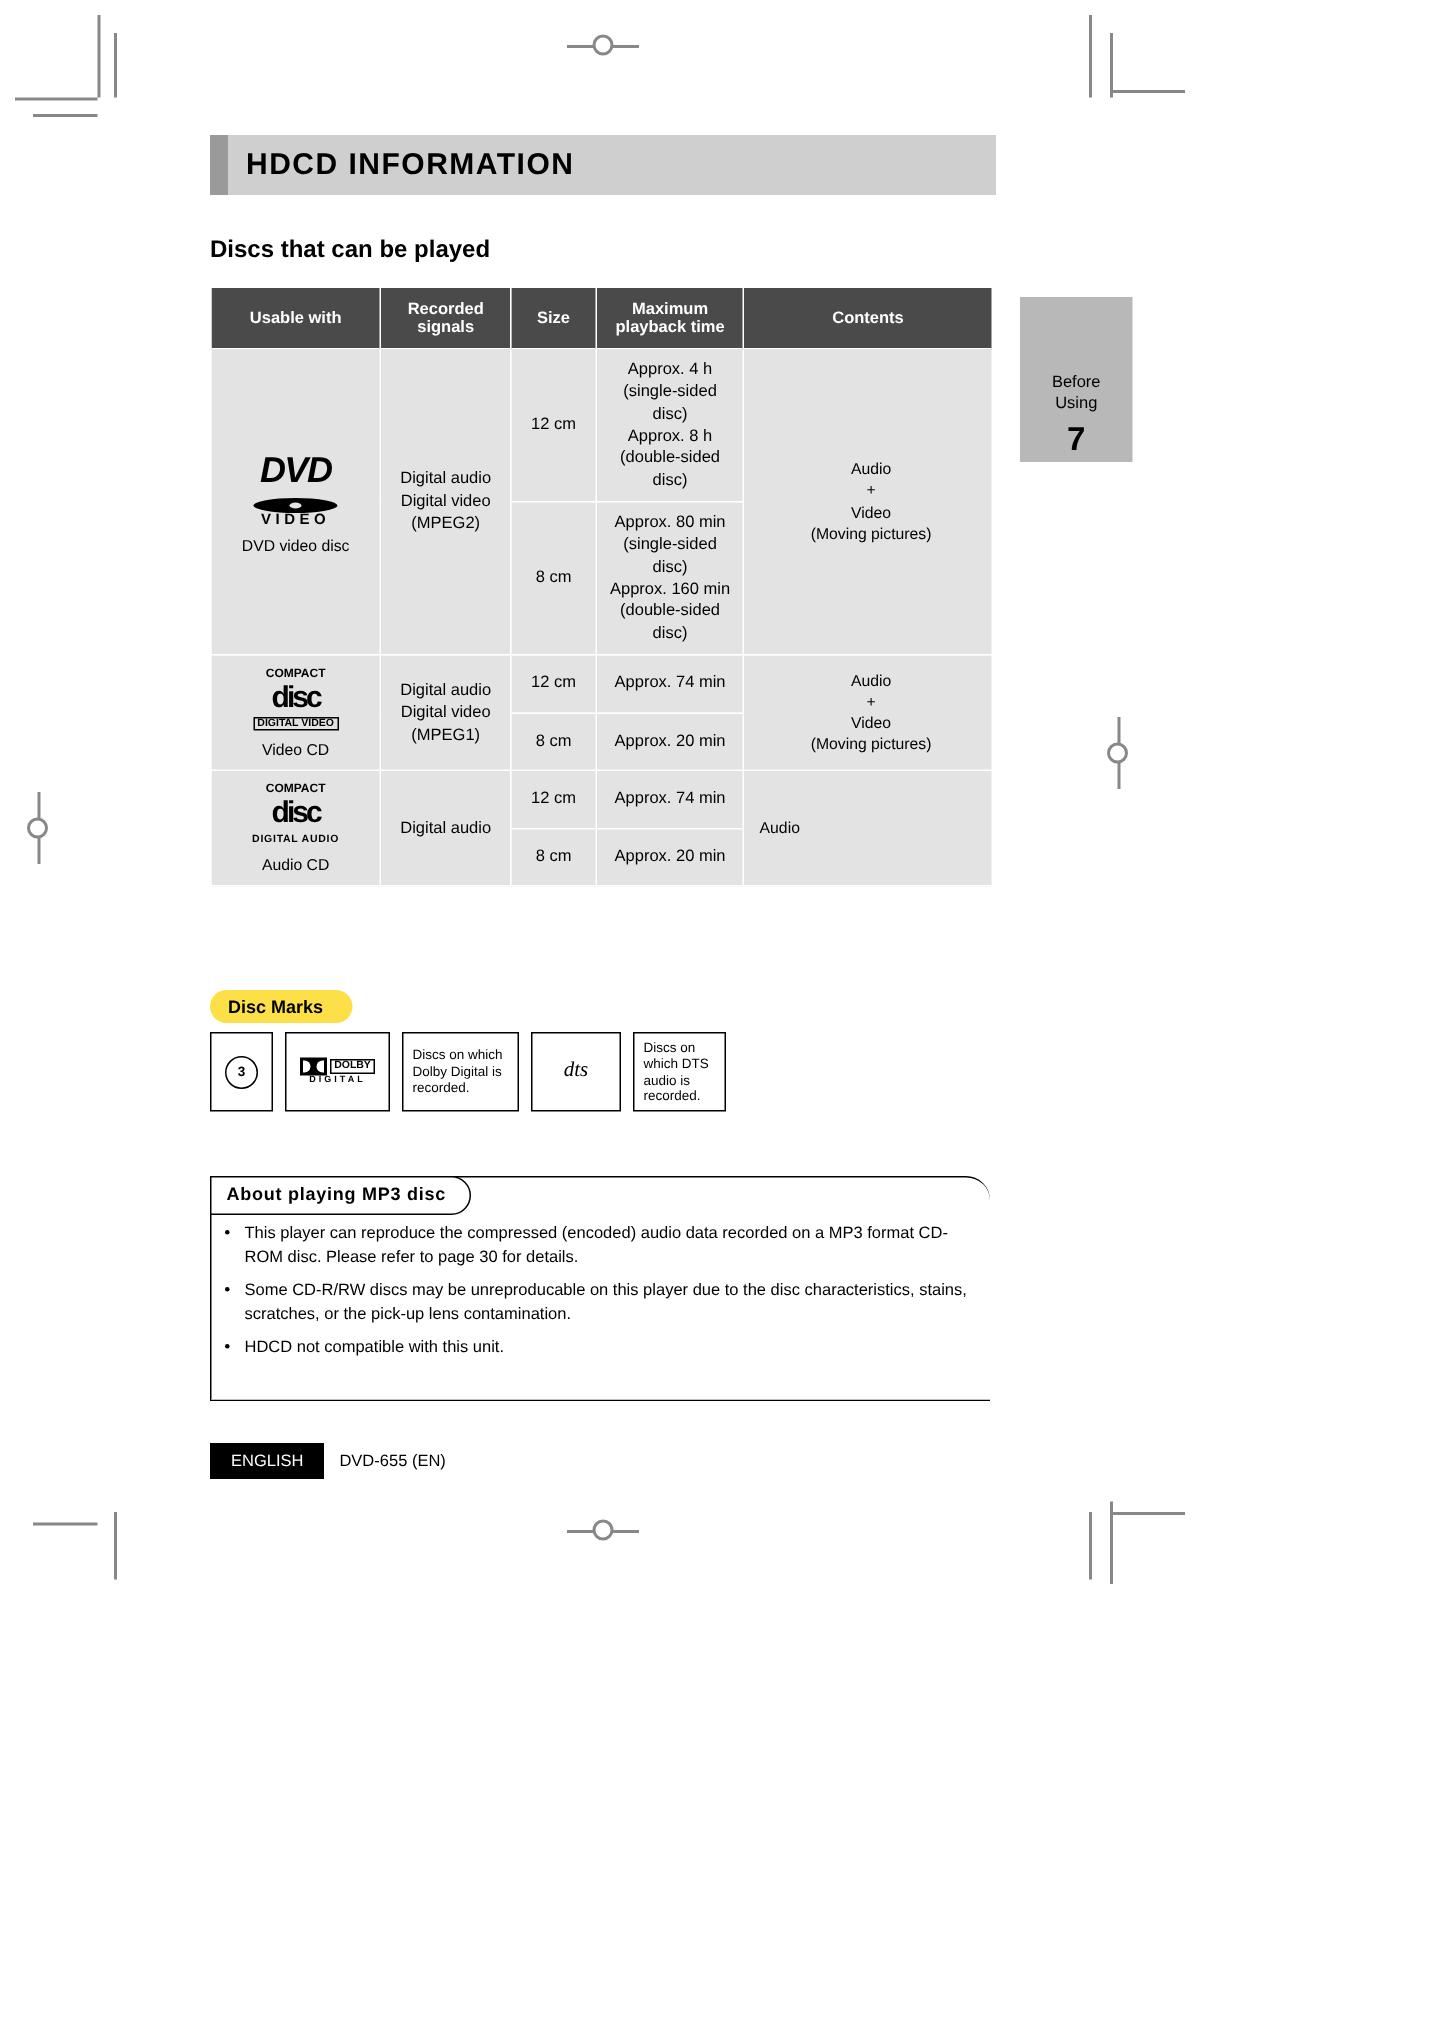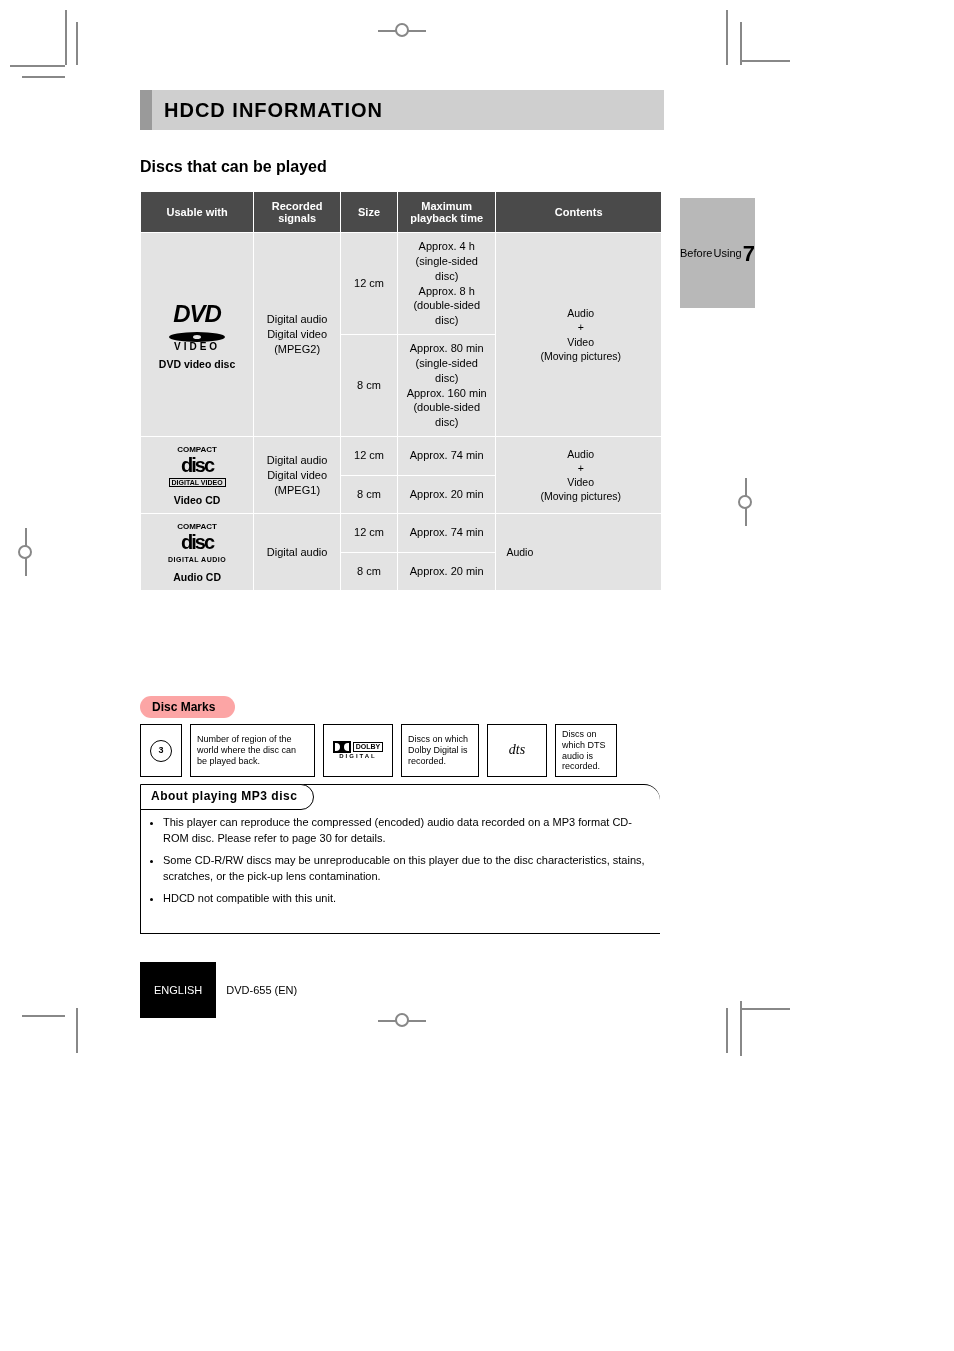--- a/index.html
+++ b/index.html
@@ -49,22 +49,22 @@
     display: flex; align-items: center;
     padding-left: 12px;
   }
   .header-bar h1 { font-size: 20px; font-weight: bold; letter-spacing: 1px; }
 
   .page-num-tab {
     position: absolute;
     left: 680px; top: 198px;
     width: 75px; height: 110px;
     background: #b8b8b8;
-    display: flex; flex-direction: row;
-    align-items: center; justify-content: space-between;
+    display: flex; flex-direction: column;
+    align-items: center; justify-content: flex-end;
     font-size: 11px; line-height: 1.3;
   }
   .page-num-tab .pg { font-size: 22px; font-weight: bold; margin-top: 3px; }
 
   .subtitle {
     position: absolute;
     left: 140px; top: 158px;
     font-size: 16px; font-weight: bold;
   }
 
@@ -86,49 +86,48 @@
   }
   .spec-table td {
     background: #e3e3e3;
     padding: 6px 6px;
     text-align: center;
     vertical-align: middle;
     border: 1px solid #fff;
     line-height: 1.35;
   }
   .spec-table .logo-cell { width: 115px; }
-  .spec-table .logo-cell .dname { font-weight: bold; margin-top: 4px; font-size: 10.5px; }
+  .spec-table .logo-cell .dname { font-weight: normal; margin-top: 4px; font-size: 10.5px; }
   .spec-table .content-col { width: 170px; text-align: left; padding-left: 10px; font-size: 10.5px; }
 
   .logo-dvd {
     font-family: "Arial Black", Arial, sans-serif;
     font-size: 24px; font-style: italic; font-weight: 900;
     letter-spacing: -1px;
   }
   .logo-dvd .sub { font-size: 10px; font-style: normal; letter-spacing: 3px; display: block; margin-top: -3px; font-weight: bold; }
   .logo-dvd .ellipse { width: 56px; height: 10px; background: #000; border-radius: 50%; margin: 2px auto 1px; position: relative; }
   .logo-dvd .ellipse::after { content:''; position:absolute; left:24px; top:3px; width:8px; height:4px; background:#e3e3e3; border-radius:50%; }
 
   .logo-disc { display: inline-block; text-align: center; line-height: 1; }
   .logo-disc .compact { font-size: 8px; font-weight: bold; letter-spacing: 0px; }
   .logo-disc .disc { font-family: "Arial Black", Arial; font-size: 20px; font-weight: 900; letter-spacing: -2px; display:block; margin:1px 0; }
   .logo-disc .sub { font-size: 7px; font-weight: bold; border: 1px solid #000; padding: 0 2px; display: inline-block; }
   .logo-disc .sub.noborder { border: none; letter-spacing: 0.5px; }
 
   .marks-section { position: absolute; left: 140px; top: 660px; width: 520px; }
   .marks-title {
     display: inline-block;
-    background: #fca5a5;
+    background: #fde047;
     color: #000;
     font-size: 12px;
     font-weight: bold;
     padding: 4px 20px 4px 12px;
     border-radius: 12px;
     margin-bottom: 6px;
-    margin-top: 36px;
   }
   .marks-desc { font-size: 11px; margin-bottom: 8px; }
   .marks-row { display: flex; gap: 8px; align-items: stretch; }
   .mark-box {
     border: 1px solid #000;
     padding: 4px 6px;
     font-size: 9px;
     line-height: 1.2;
     display: flex; flex-direction: column; justify-content: center;
     min-height: 32px;
@@ -178,21 +177,21 @@
   }
   .note-box ul { list-style: disc; padding-left: 22px; padding-top: 30px; padding-right: 6px; }
   .note-box li { margin-bottom: 6px; }
 
   .footer {
     position: absolute;
     left: 140px; top: 962px;
     display: flex; align-items: center; gap: 10px;
     font-size: 11px;
   }
-  .foot-label { background: #000; color: #fff; padding: 22px 14px; font-size: 11px; }
+  .foot-label { background: #000; color: #fff; padding: 6px 14px; font-size: 11px; }
 </style>
 </head>
 <body>
 
 <div class="crop-mark cm-tl-v"></div>
 <div class="crop-mark cm-tl-h"></div>
 <div class="crop-mark cm-tl2-v"></div>
 <div class="crop-mark cm-tl2-h"></div>
 <div class="crop-mark cm-tr-v"></div>
 <div class="crop-mark cm-tr2-v"></div>
@@ -328,21 +327,20 @@
 </table>
 
 <div class="marks-section">
   <div class="marks-title">Disc Marks</div>
   <div class="marks-row">
     <div class="mark-box logo-b">
       <div class="globe">
           <span>3</span>
         </div>
     </div>
-    <div class="mark-box text-b" style="width:125px">Number of region of the world where the disc can be played back.</div>
     <div class="mark-box dolby-b">
       <div class="dolby-logo">
           <div class="dolby-d"></div>
           <span class="dolby-text">DOLBY</span>
         </div>
       <div class="dolby-sub">DIGITAL</div>
     </div>
     <div class="mark-box text-b" style="width:78px">Discs on which Dolby Digital is recorded.</div>
     <div class="mark-box dts-b">dts</div>
     <div class="mark-box text-b" style="width:62px">Discs on which DTS audio is recorded.</div>

